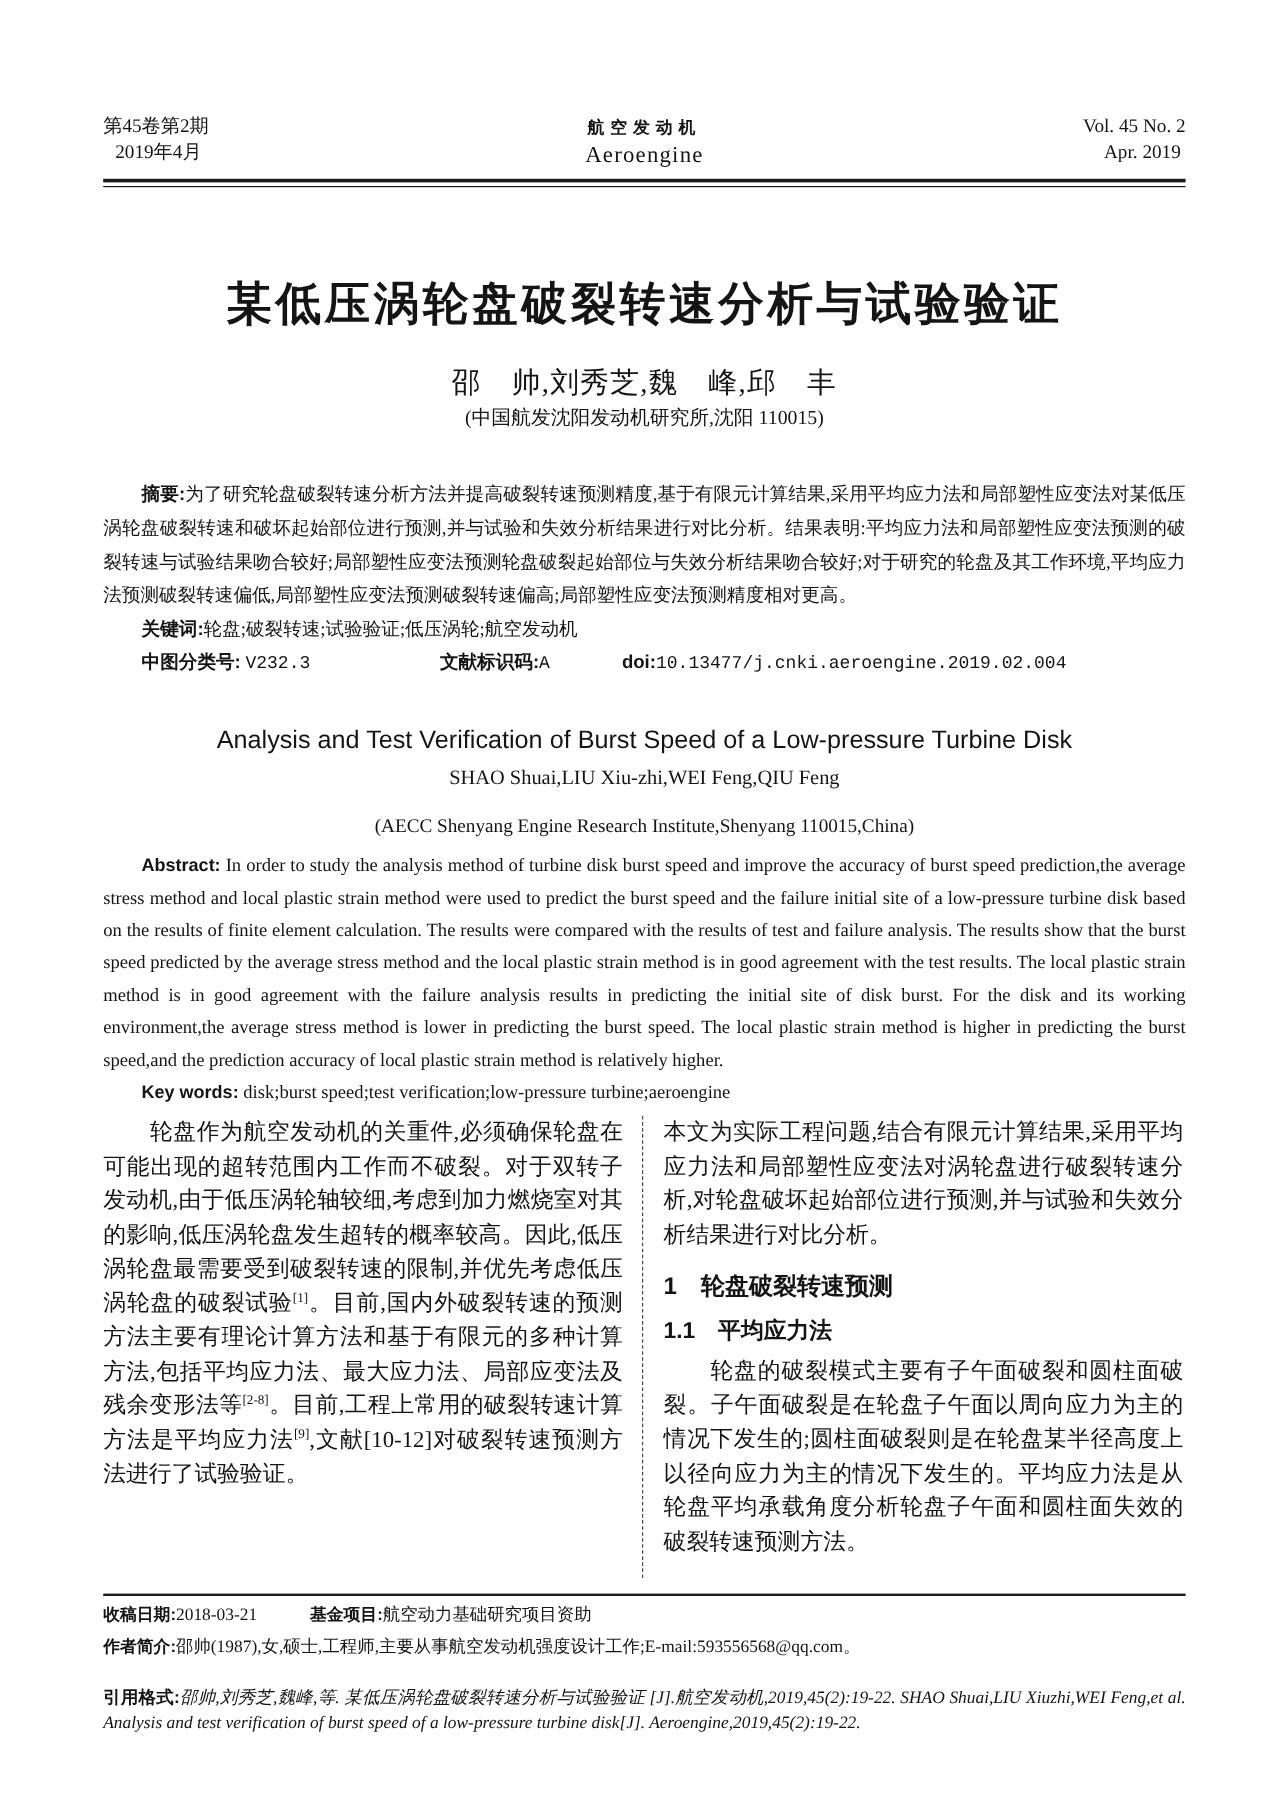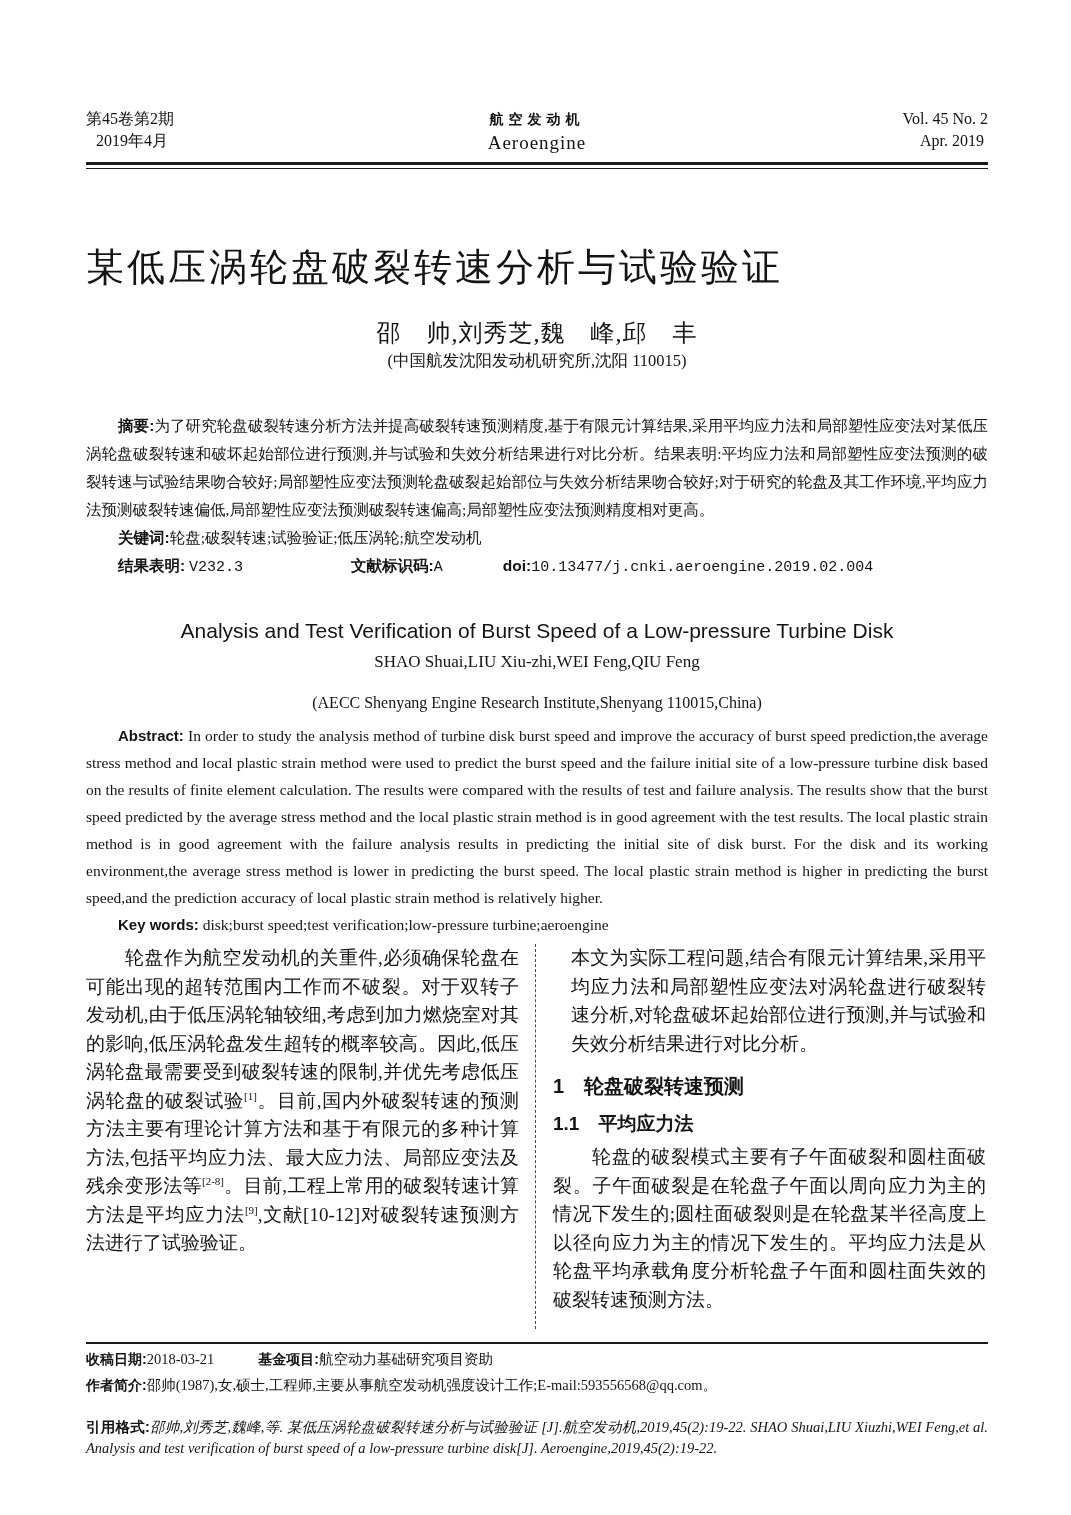--- a/index.html
+++ b/index.html
@@ -1,34 +1,34 @@
 <!DOCTYPE html>
 <html><head>
 <meta charset="utf-8">
 <style>
   html,body{margin:0;padding:0;background:#ffffff;}
   .page{
     width:1071px;height:1515px;background:#fff;position:relative;
-    box-sizing:border-box;padding:13px 83px 0 86px;overflow:hidden;
+    box-sizing:border-box;padding:0 83px 0 86px;overflow:hidden;
     font-family:"Liberation Serif","DejaVu Serif",serif;color:#141414;
   }
   
   .jheader{margin-top:95px;display:flex;justify-content:space-between;align-items:flex-start;}
   .jh-left,.jh-right{font-size:16px;line-height:22px;width:200px;}
   .jh-left .l2{padding-left:10px;}
   .jh-right{text-align:right;}
   .jh-right .l2{padding-right:4px;}
   .jh-center{flex:1;text-align:center;}
   .jh-center .cn{font-family:"Liberation Sans","DejaVu Sans",sans-serif;font-weight:bold;font-size:14px;line-height:23px;letter-spacing:5px;}
   .jh-center .en{font-size:19px;line-height:24px;letter-spacing:1px;}
   .double-rule{margin-top:7px;}
   .double-rule .thick{height:3px;background:#1a1a1a;}
   .double-rule .thin{height:1px;background:#1a1a1a;margin-top:3px;}
   
-  .title-cn{margin:76px 0 0 0;text-align:left;font-size:38px;line-height:44px;font-weight:normal;letter-spacing:3px;}
+  .title-cn{margin:76px 0 0 0;text-align:center;font-size:38px;line-height:44px;font-weight:bold;letter-spacing:3px;}
   .authors-cn{margin-top:31px;text-align:center;font-size:24px;line-height:26px;letter-spacing:1px;}
   .affiliation-cn{margin-top:4px;text-align:center;font-size:16.5px;line-height:22px;}
   
   .hei{font-family:"Liberation Sans","DejaVu Sans",sans-serif;font-weight:bold;font-style:normal;}
   .abstract-cn{margin:40px 0 0 0;font-size:15.5px;line-height:28px;text-align:justify;text-indent:32px;}
   .keywords-cn{margin:0;font-size:15.5px;line-height:28px;text-indent:32px;}
   .cls-line{margin:0;font-size:15.5px;line-height:28px;padding-left:32px;}
   .cls-line .val{font-family:Liberation Mono, monospace;font-size:15px;}
   .cls-line .g1{margin-right:108px;}
   .cls-line .g2{margin-right:60px;}
@@ -39,21 +39,21 @@
   .affiliation-en{margin-top:18px;text-align:center;font-size:16px;line-height:22px;}
   .abstract-en{margin:8px 0 0 0;font-size:15.5px;line-height:27px;text-align:justify;text-indent:32px;}
   .abstract-en .hei,.keywords-en .hei{font-size:15px;}
   .keywords-en{margin:0;font-size:15.5px;line-height:27px;text-indent:32px;}
   
   .columns{margin-top:6px;display:flex;height:385px;overflow:hidden;}
   .col{width:433px;}
   .col-divider{width:0;border-left:1px dashed #4a4a4a;margin:0 17px 0 16px;}
   .col p{margin:0;font-size:19px;line-height:28.5px;text-align:justify;}
   .col p.indent{text-indent:39px;}
-  .col p.noindent{text-indent:0;margin-left:18px;}
+  .col p.noindent{text-indent:0;}
   .col sup{font-size:11px;line-height:0;}
   h3.sec{margin:16px 0 10px 0;font-family:"Liberation Sans","DejaVu Sans",sans-serif;font-size:20px;line-height:28px;font-weight:bold;}
   .col.left h3.sec{margin-top:14px;}
   .col.right h3.sec{margin:14px 0 10px 0;}
   h4.subsec{margin:0 0 6px 0;font-family:"Liberation Sans","DejaVu Sans",sans-serif;font-size:19px;line-height:27px;font-weight:bold;}
   
   .foot-rule{margin-top:13px;height:2px;background:#1a1a1a;}
   .foot-line{margin-top:5px;font-size:14.5px;line-height:20.5px;}
   .foot-line .lbl{font-size:14px;}
   .foot-line .fund{margin-left:44px;}
@@ -84,21 +84,21 @@
     <div class="thick"></div>
     <div class="thin"></div>
   </div>
 
   <h1 class="title-cn">某低压涡轮盘破裂转速分析与试验验证</h1>
   <div class="authors-cn">邵　帅,刘秀芝,魏　峰,邱　丰</div>
   <div class="affiliation-cn">(中国航发沈阳发动机研究所,沈阳 110015)</div>
 
   <p class="abstract-cn"><b class="hei">摘要:</b><span>为了研究轮盘破裂转速分析方法并提高破裂转速预测精度,基于有限元计算结果,采用平均应力法和局部塑性应变法对某低压涡轮盘破裂转速和破坏起始部位进行预测,并与试验和失效分析结果进行对比分析。结果表明:平均应力法和局部塑性应变法预测的破裂转速与试验结果吻合较好;局部塑性应变法预测轮盘破裂起始部位与失效分析结果吻合较好;对于研究的轮盘及其工作环境,平均应力法预测破裂转速偏低,局部塑性应变法预测破裂转速偏高;局部塑性应变法预测精度相对更高。</span></p>
   <p class="keywords-cn"><b class="hei">关键词:</b><span>轮盘;破裂转速;试验验证;低压涡轮;航空发动机</span></p>
-  <p class="cls-line"><b class="hei">结果表明:</b> <span class="val g1">V232.3</span><b class="hei">文献标识码:</b><span class="val g2">A</span><b class="hei">doi:</b><span class="val">10.13477/j.cnki.aeroengine.2019.02.004</span></p>
+  <p class="cls-line"><b class="hei">中图分类号:</b> <span class="val g1">V232.3</span><b class="hei">文献标识码:</b><span class="val g2">A</span><b class="hei">doi:</b><span class="val">10.13477/j.cnki.aeroengine.2019.02.004</span></p>
 
   <h2 class="title-en">Analysis and Test Verification of Burst Speed of a Low-pressure Turbine Disk</h2>
   <div class="authors-en">SHAO Shuai,LIU Xiu-zhi,WEI Feng,QIU Feng</div>
   <div class="affiliation-en">(AECC Shenyang Engine Research Institute,Shenyang 110015,China)</div>
   <p class="abstract-en"><b class="hei">Abstract:</b> <span>In order to study the analysis method of turbine disk burst speed and improve the accuracy of burst speed prediction,the average stress method and local plastic strain method were used to predict the burst speed and the failure initial site of a low-pressure turbine disk based on the results of finite element calculation. The results were compared with the results of test and failure analysis. The results show that the burst speed predicted by the average stress method and the local plastic strain method is in good agreement with the test results. The local plastic strain method is in good agreement with the failure analysis results in predicting the initial site of disk burst. For the disk and its working environment,the average stress method is lower in predicting the burst speed. The local plastic strain method is higher in predicting the burst speed,and the prediction accuracy of local plastic strain method is relatively higher.</span></p>
   <p class="keywords-en"><b class="hei">Key words:</b> <span>disk;burst speed;test verification;low-pressure turbine;aeroengine</span></p>
 
   <div class="columns">
     <div class="col left">
       <p class="indent"><span>轮盘作为航空发动机的关重件,必须确保轮盘在可能出现的超转范围内工作而不破裂。对于双转子发动机,由于低压涡轮轴较细,考虑到加力燃烧室对其的影响,低压涡轮盘发生超转的概率较高。因此,低压涡轮盘最需要受到破裂转速的限制,并优先考虑低压涡轮盘的破裂试验</span><sup>[1]</sup><span>。目前,国内外破裂转速的预测方法主要有理论计算方法和基于有限元的多种计算方法,包括平均应力法、最大应力法、局部应变法及残余变形法等</span><sup>[2-8]</sup><span>。目前,工程上常用的破裂转速计算方法是平均应力法</span><sup>[9]</sup><span>,文献[10-12]对破裂转速预测方法进行了试验验证。</span></p>

